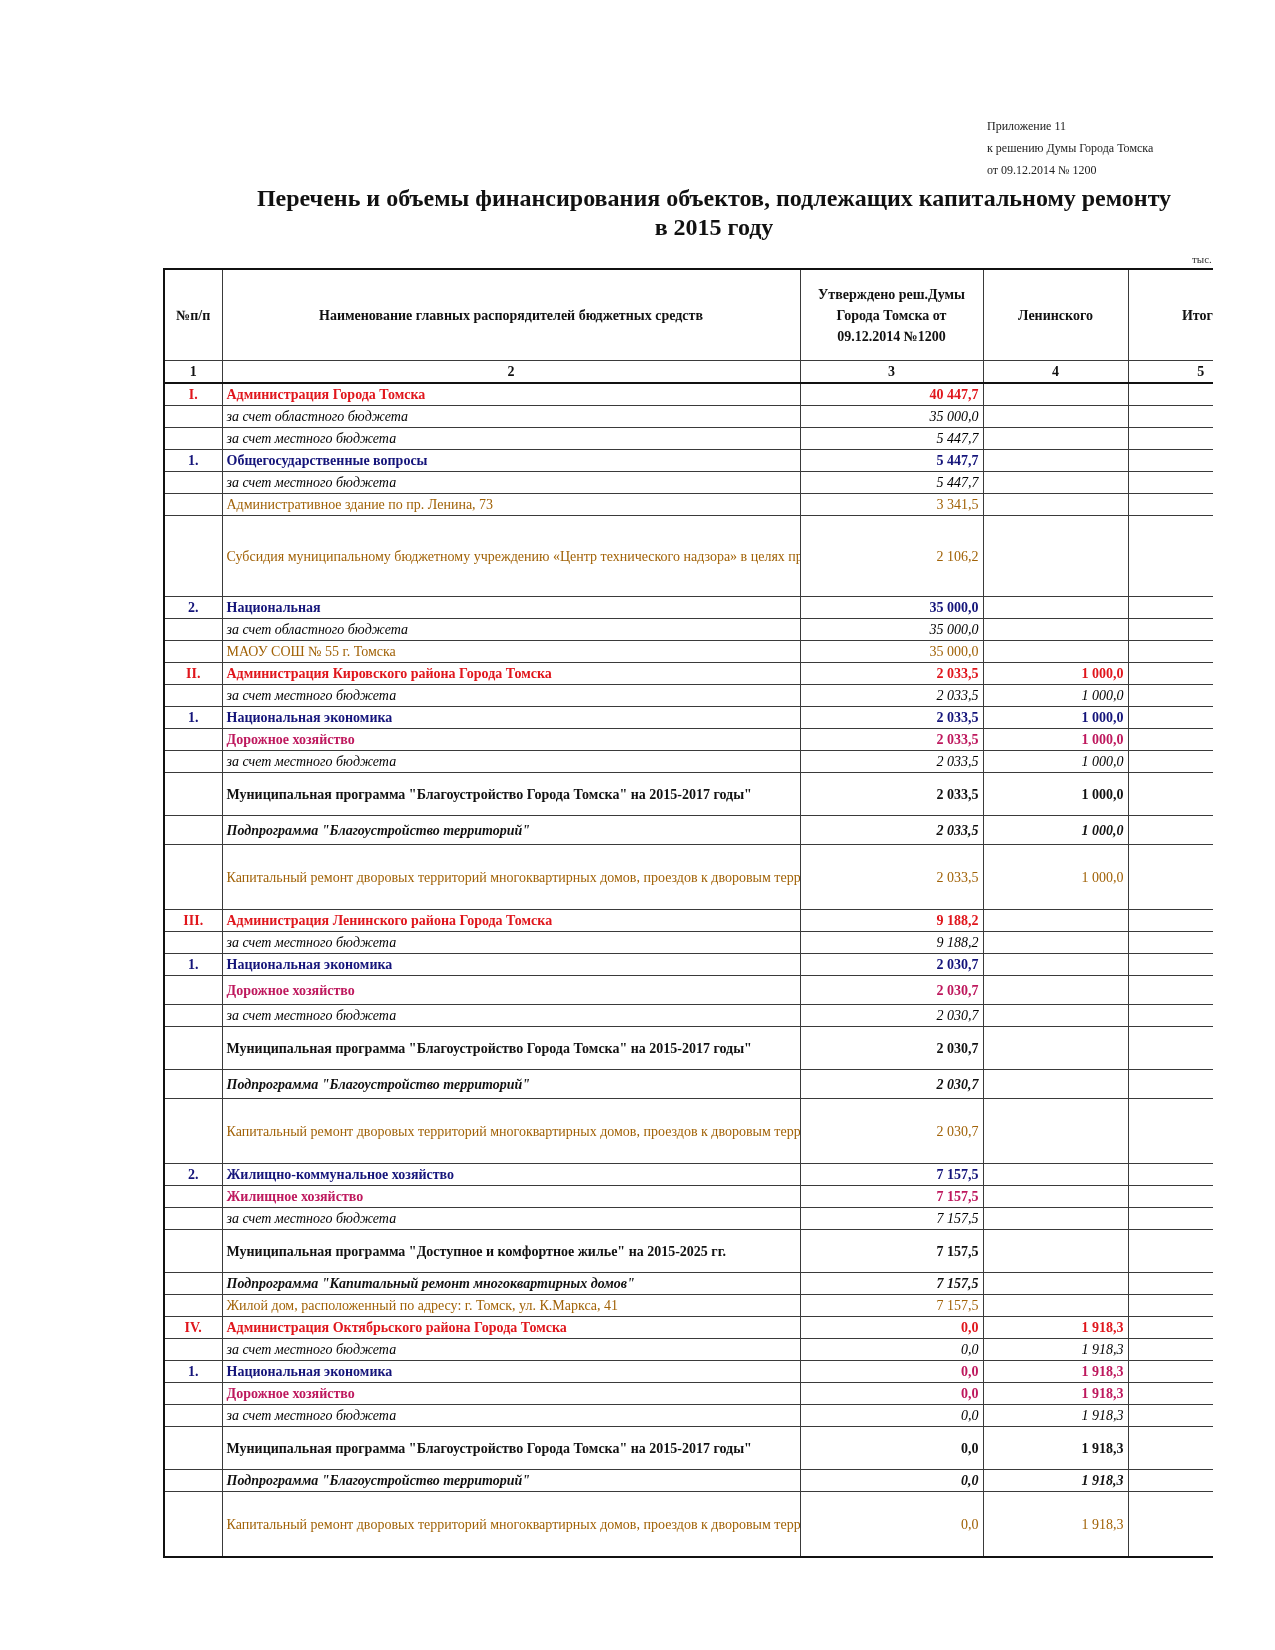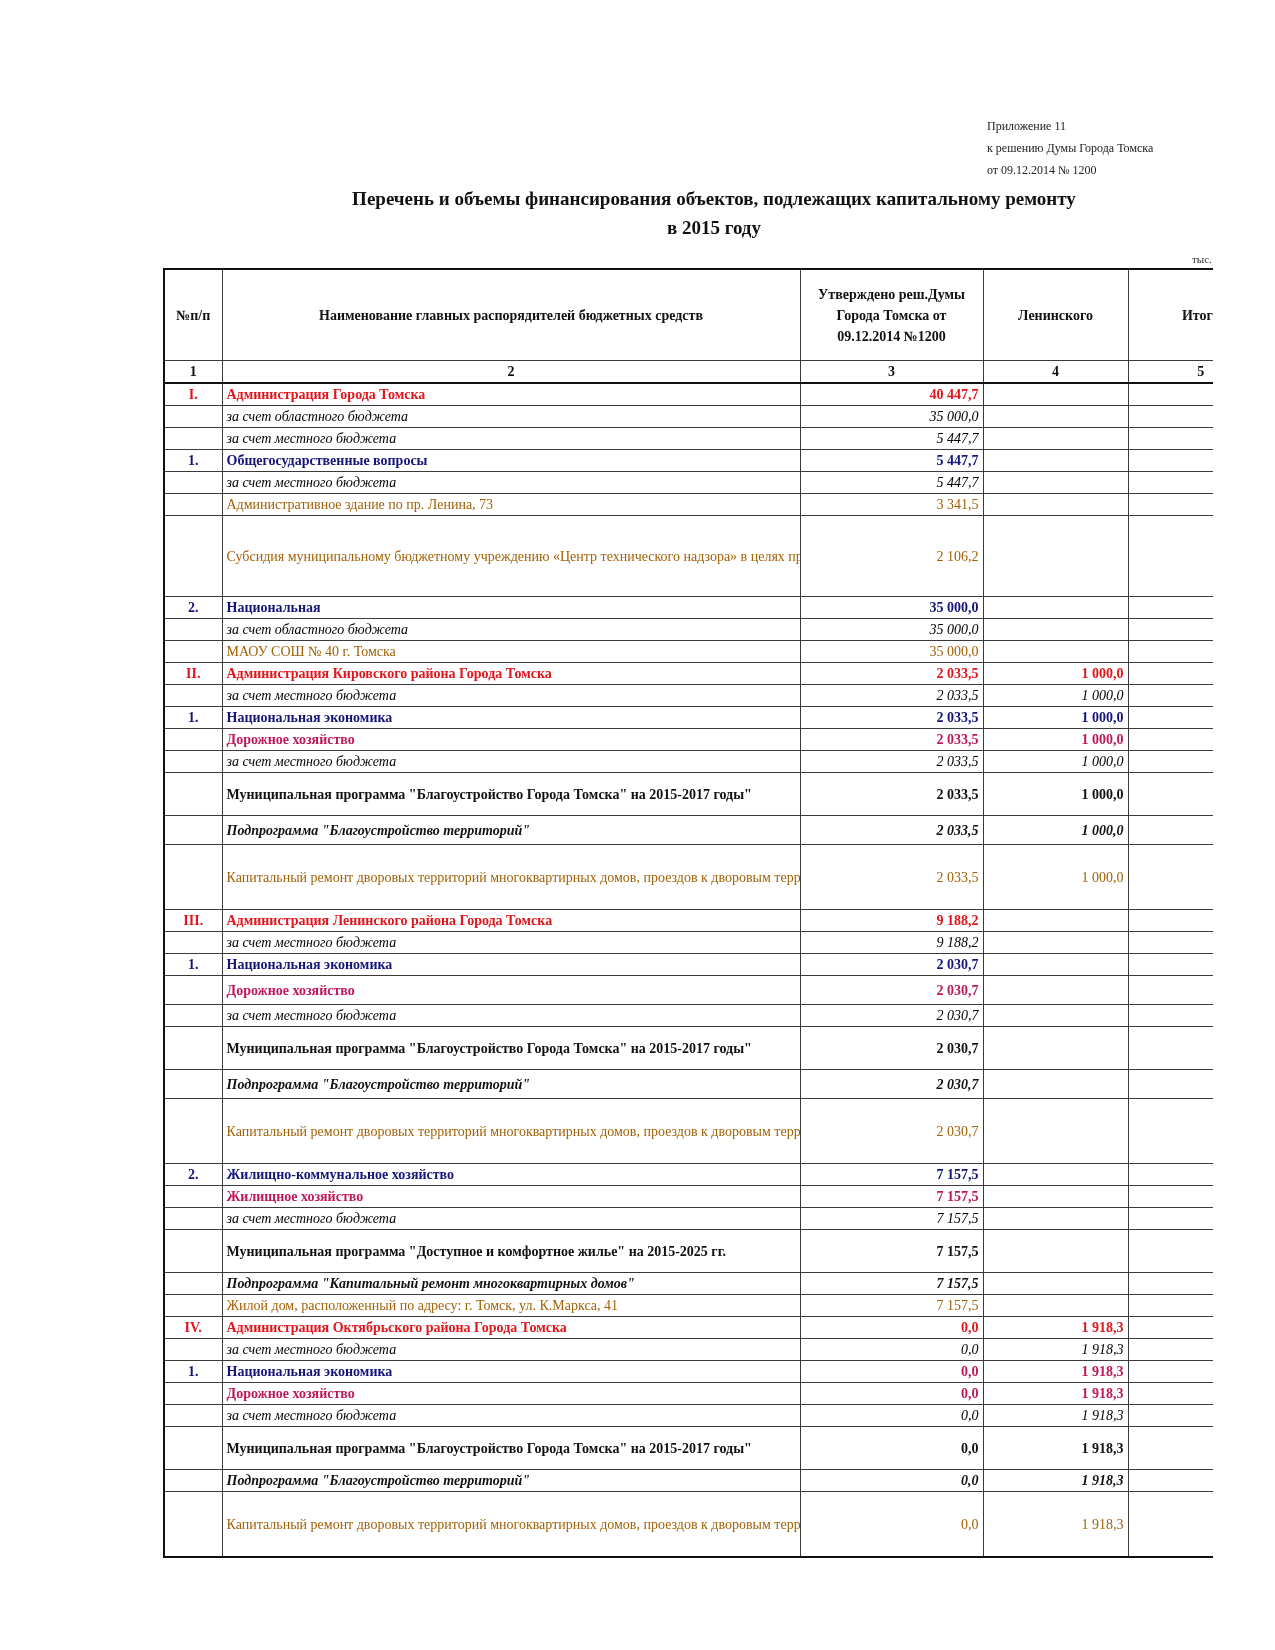--- a/index.html
+++ b/index.html
@@ -1,20 +1,20 @@
 <!DOCTYPE html>
 <html><head>
 <meta charset="utf-8">
 <style>
   html, body { margin: 0; padding: 0; background: #ffffff; }
   body { width: 1275px; height: 1650px; position: relative; overflow: hidden;
          font-family: "Liberation Serif", "DejaVu Serif", serif; color: #111; }
   .page-clip { position: absolute; left: 0; top: 0; width: 1213px; height: 1650px; overflow: hidden; }
   .appendix { position: absolute; left: 987px; top: 115px; font-size: 12px; line-height: 22px; white-space: nowrap; color: #222; }
-  .title { position: absolute; left: 160px; width: 1108px; top: 184px; text-align: center; font-weight: bold; font-size: 19px; line-height: 29px; }
+  .title { position: absolute; left: 160px; width: 1108px; top: 184px; text-align: center; font-weight: bold; font-size: 24px; line-height: 29px; }
   .units { position: absolute; left: 1192px; top: 253px; font-size: 11px; white-space: nowrap; color: #333; }
   table.budget { position: absolute; left: 163px; top: 268px; border-collapse: collapse; table-layout: fixed; width: 1110px; }
   table.budget col.c1 { width: 58px; }
   table.budget col.c2 { width: 578px; }
   table.budget col.c3 { width: 183px; }
   table.budget col.c4 { width: 145px; }
   table.budget col.c5 { width: 146px; }
   table.budget td, table.budget th { border: 1px solid #3a3a3a; padding: 0 4px; font-size: 14px; line-height: 21px; vertical-align: middle; overflow: hidden; white-space: nowrap; }
   table.budget { border: 2px solid #111; }
   th { font-weight: bold; text-align: center; white-space: normal !important; line-height: 21px !important; }
@@ -136,21 +136,21 @@
         </tr>
         <tr class="r">
           <td class="idx lvl-src"></td>
           <td class="lvl-src">за счет областного бюджета</td>
           <td class="num lvl-src">35 000,0</td>
           <td class="num lvl-src"></td>
           <td class="num lvl-src">35 000,0</td>
         </tr>
         <tr class="r">
           <td class="idx lvl-item"></td>
-          <td class="lvl-item">МАОУ СОШ № 40 г. Томска</td>
+          <td class="lvl-item">МАОУ СОШ № 55 г. Томска</td>
           <td class="num lvl-item">35 000,0</td>
           <td class="num lvl-item"></td>
           <td class="num lvl-item">35 000,0</td>
         </tr>
         <tr class="r">
           <td class="idx lvl-admin">II.</td>
           <td class="lvl-admin">Администрация Кировского района Города Томска</td>
           <td class="num lvl-admin">2 033,5</td>
           <td class="num lvl-admin">1 000,0</td>
           <td class="num lvl-admin">3 033,5</td>

